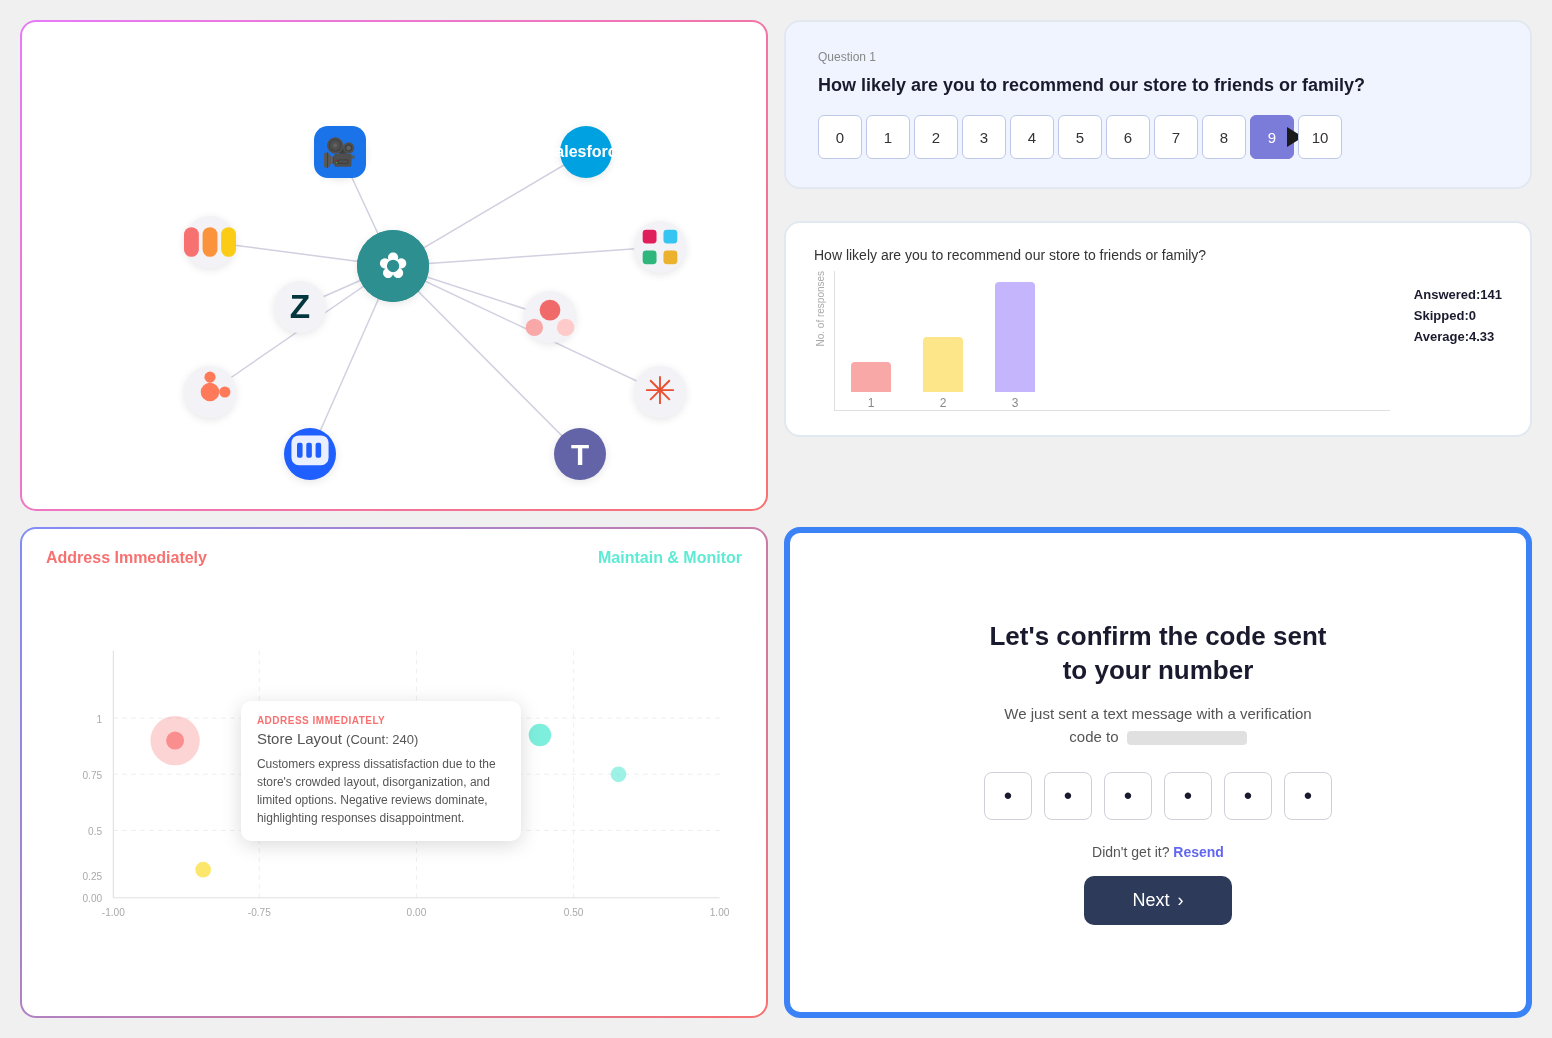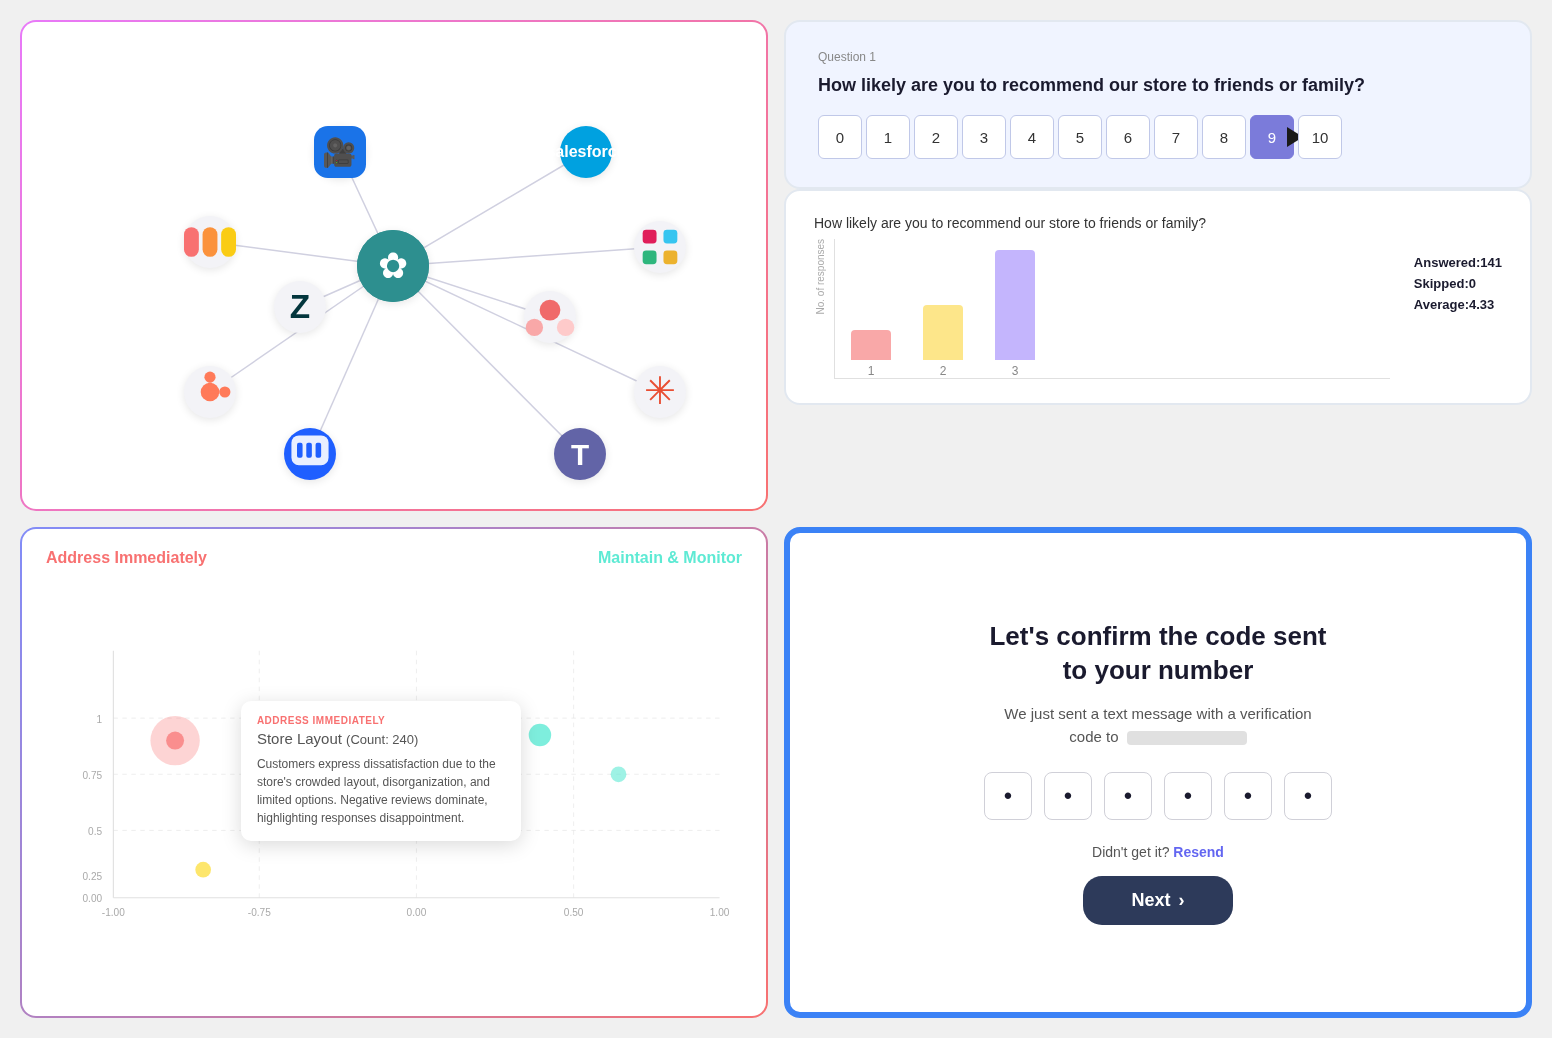--- a/index.html
+++ b/index.html
@@ -341,38 +341,38 @@
     }
     .resend-link {
       color: #6366f1;
       font-weight: 600;
       cursor: pointer;
     }
     .next-btn {
       background: #2d3a5a;
       color: #fff;
       border: none;
-      border-radius: 19px;
+      border-radius: 10px;
       padding: 14px 48px;
       font-size: 18px;
-      font-weight: 700;
+      font-weight: 400;
       cursor: pointer;
       display: flex;
       align-items: center;
       gap: 8px;
     }
     .next-btn .chevron {
       font-size: 18px;
     }
 
     
     .right-column {
       display: flex;
       flex-direction: column;
-      gap: 0;
+      gap: 32px;
     }
   </style>
 </head>
 <body>
 
 <div class="grid">
 
   <div class="panel panel-integrations">
     <div class="network">
 

